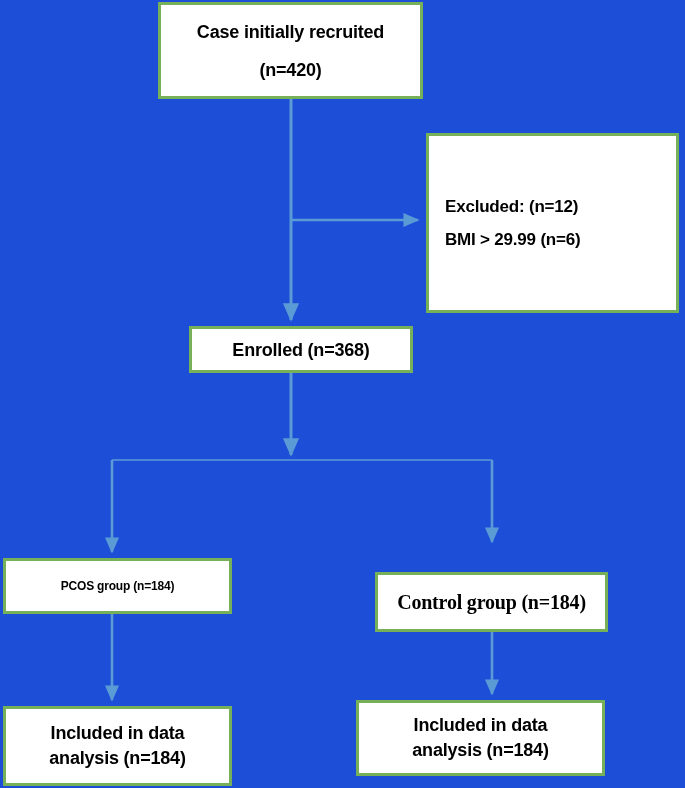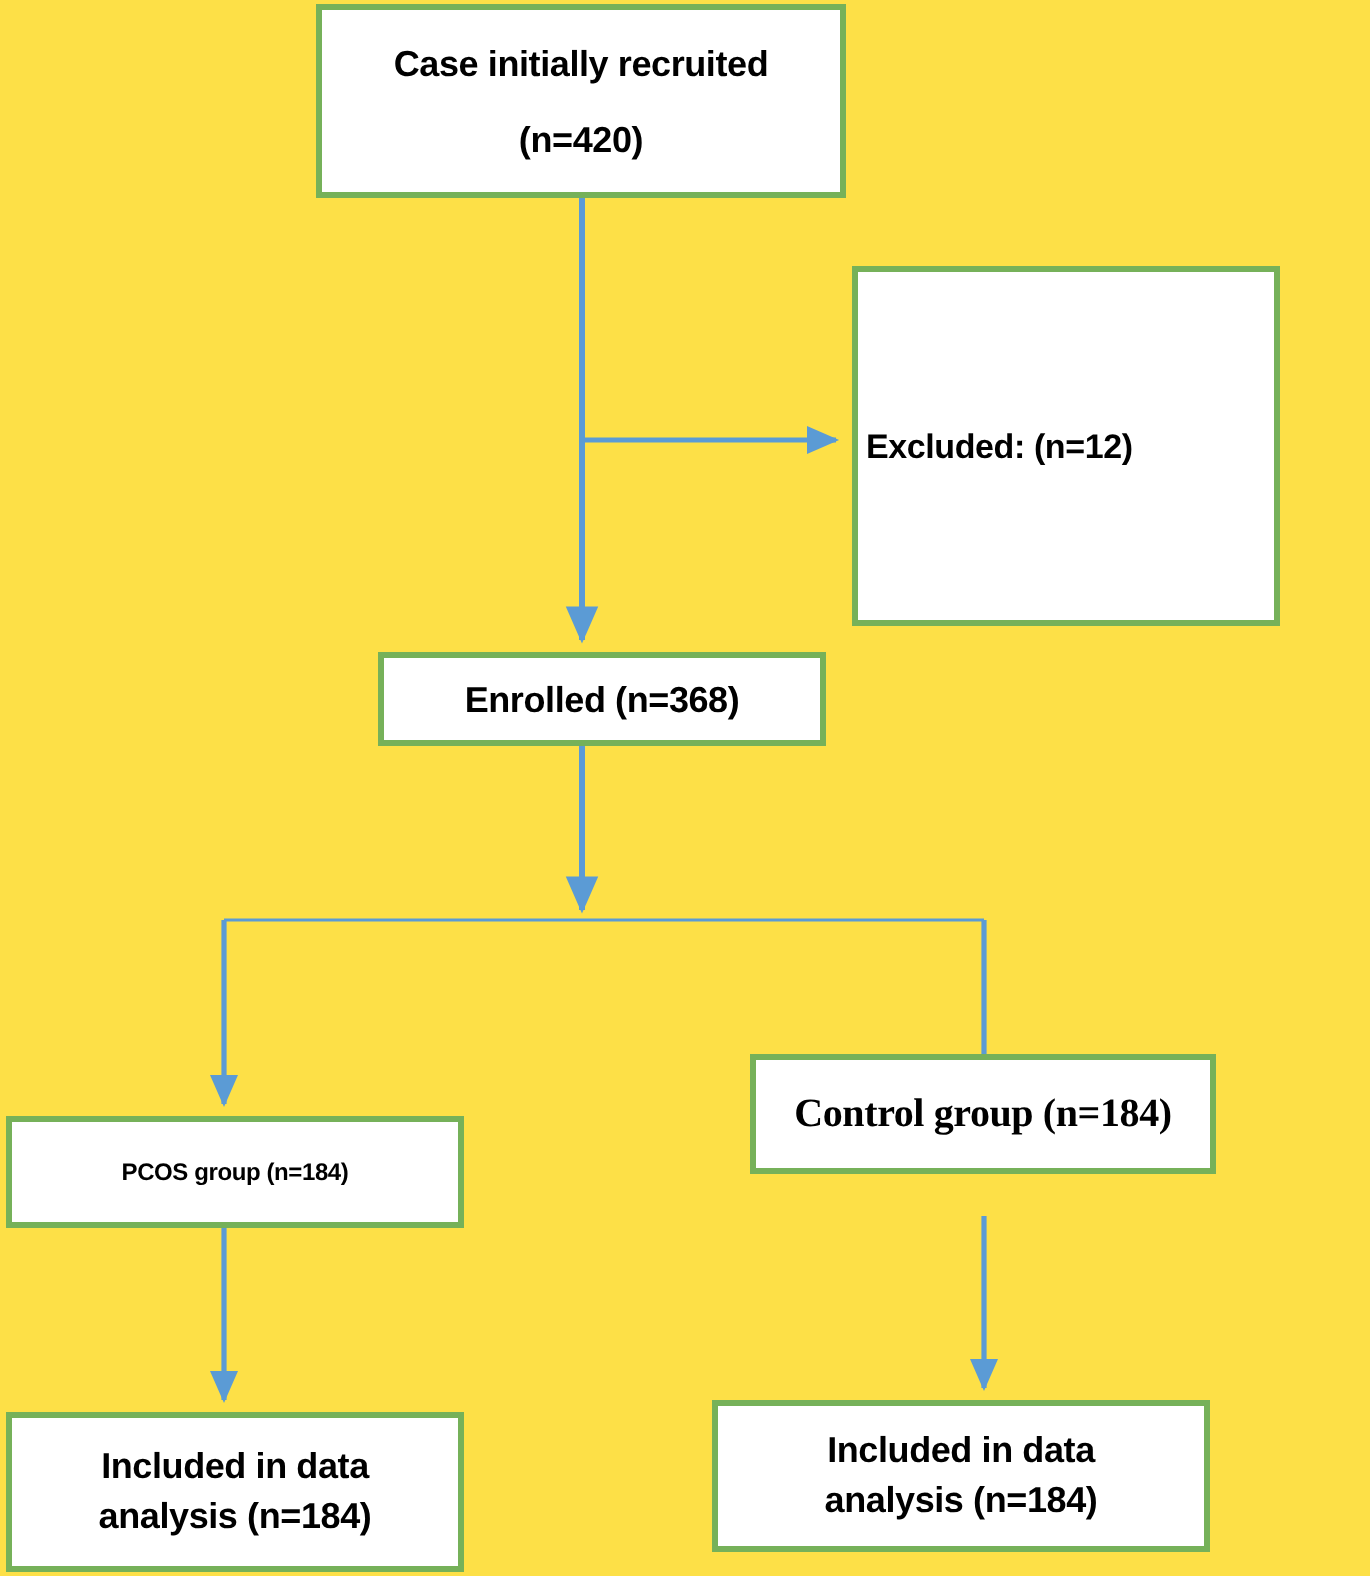--- a/index.html
+++ b/index.html
@@ -5,21 +5,21 @@
 <style>
   html, body {
     margin: 0;
     padding: 0;
     background: #ffffff;
   }
   #canvas {
     position: relative;
     width: 685px;
     height: 788px;
-    background: #fde047;
+    background: #1d4ed8;
     overflow: hidden;
     font-family: "Liberation Sans", sans-serif;
   }
   #connector-layer {
     position: absolute;
     left: 0;
     top: 0;
     width: 685px;
     height: 788px;
     pointer-events: none;
@@ -52,25 +52,25 @@
     height: 97px;
     justify-content: center;
   }
   #node-recruited .line { font-size: 18px; line-height: 30px; }
   #node-recruited .line.l2 { margin-top: 8px; }
 
   
   #node-excluded {
     left: 426px;
     top: 133px;
-    width: 214px;
+    width: 253px;
     height: 180px;
     align-items: flex-start;
     justify-content: center;
-    padding: 0 0 0 4px;
+    padding: 0 0 0 16px;
   }
   #node-excluded .line {
     font-size: 17px;
     line-height: 21px;
     text-align: left;
     margin: 6px 0;
   }
 
   
   #node-enrolled {
@@ -87,21 +87,21 @@
     left: 3px;
     top: 558px;
     width: 229px;
     height: 56px;
   }
   #node-pcos .line { font-size: 12px; line-height: 24px; }
 
   
   #node-control {
     left: 375px;
-    top: 527px;
+    top: 572px;
     width: 233px;
     height: 60px;
   }
   #node-control .line {
     font-family: "Liberation Serif", "DejaVu Serif", serif;
     font-size: 20px;
     line-height: 26px;
   }
 
   
@@ -148,20 +148,21 @@
     <line x1="492" y1="608" x2="492" y2="694" stroke="#5b9bd5" stroke-width="2.6" marker-end="url(#arrowhead)"></line>
   </svg>
 
   <div class="node" id="node-recruited">
     <span class="line l1">Case initially recruited</span>
     <span class="line l2">(n=420)</span>
   </div>
 
   <div class="node" id="node-excluded">
     <span class="line">Excluded: (n=12)</span>
+    <span class="line">BMI &gt; 29.99 (n=6)</span>
   </div>
 
   <div class="node" id="node-enrolled">
     <span class="line">Enrolled (n=368)</span>
   </div>
 
   <div class="node" id="node-pcos">
     <span class="line">PCOS group (n=184)</span>
   </div>
 

